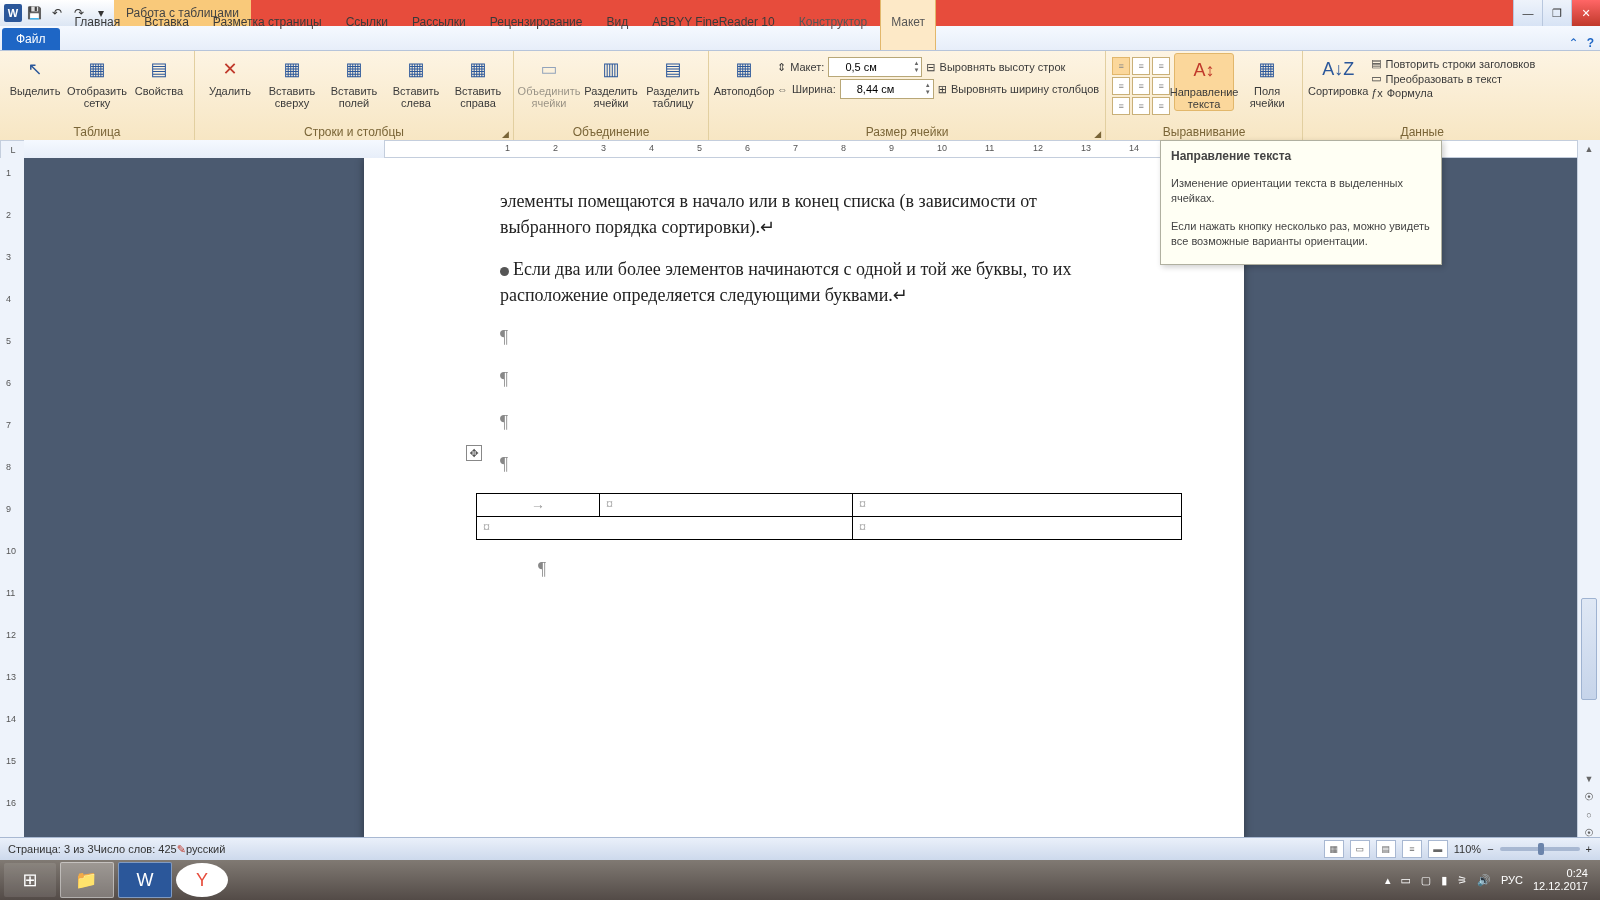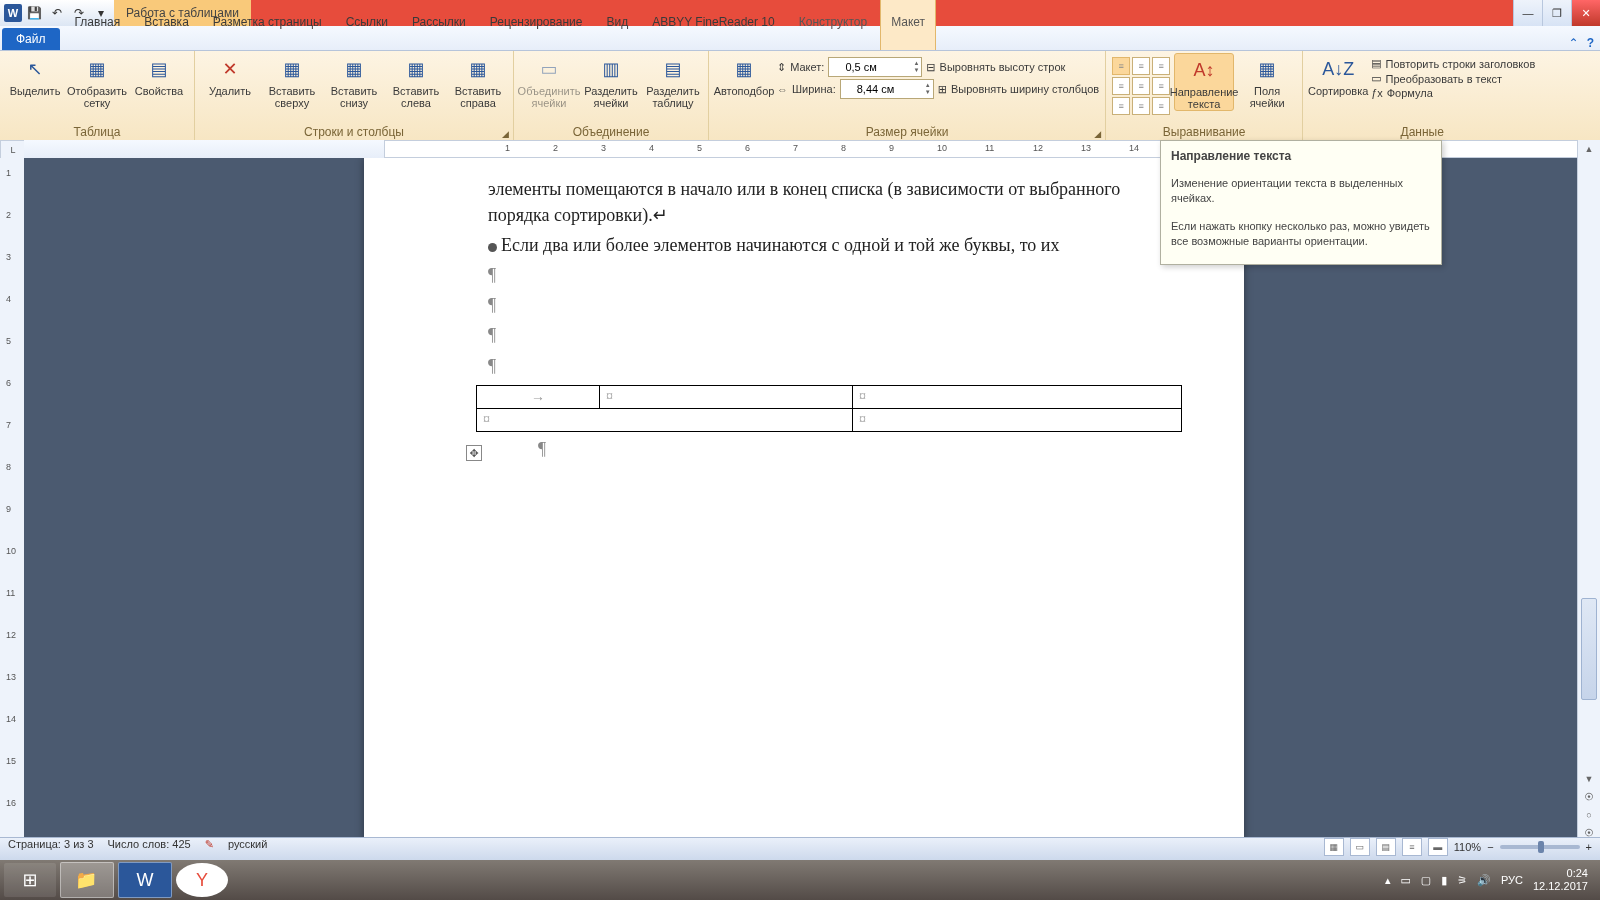--- a/index.html
+++ b/index.html
@@ -35,35 +35,35 @@
 .align-grid{display:grid;grid-template-columns:repeat(3,18px);grid-template-rows:repeat(3,18px);gap:2px;padding-top:4px}
 .align-cell{border:1px solid #c9b078;background:#fff;display:flex;align-items:center;justify-content:center;font-size:9px;color:#888}
 .align-cell.sel{background:#fbd79b;border-color:#e2b76b}
 .ruler-corner{position:absolute;left:0;top:140px;width:24px;height:18px;background:#eef3fb;border:1px solid #c4cedd;display:flex;align-items:center;justify-content:center;font-size:9px;color:#555}
 .hruler{position:absolute;left:24px;right:22px;top:140px;height:18px;background:linear-gradient(#f5f9ff,#e7eef9);border-bottom:1px solid #c4cedd;overflow:hidden}
 .hruler-inner{position:absolute;left:360px;right:0;top:0;height:100%;background:#fff;border:1px solid #c4cedd;box-sizing:border-box}
 .vruler{position:absolute;left:0;top:158px;bottom:58px;width:24px;background:#eef3fb;border-right:1px solid #c4cedd}
 .doc-area{position:absolute;left:24px;right:22px;top:158px;bottom:58px;background:#4b5a70;overflow:hidden}
 .page{position:absolute;left:340px;top:0;width:880px;height:100%;background:#fff;box-shadow:0 0 8px rgba(0,0,0,.4)}
 .content{position:absolute;left:120px;top:14px;right:100px;font-family:Georgia,'Times New Roman',serif;font-size:18px;line-height:1.45;color:#222}
-.content p{margin:4px}
+.content p{margin:16px}
 .bullet::before{content:"";display:inline-block;width:9px;height:9px;background:#555;border-radius:50%;margin-right:4px;vertical-align:middle}
 .pil{color:#888}
 .underline{text-decoration:underline}
 .doc-table{border-collapse:collapse;width:706px;margin-top:6px;margin-left:-8px}
 .doc-table td{border:1px solid #000;height:22px;font-size:14px;color:#999;padding:0 6px}
 .table-handle{position:absolute;left:102px;top:287px;width:14px;height:14px;border:1px solid #888;background:#fff;display:flex;align-items:center;justify-content:center;font-size:11px;color:#555}
 .tooltip{position:absolute;left:1160px;top:140px;width:260px;background:#fffff4;border:1px solid #b0b0a0;box-shadow:2px 2px 6px rgba(0,0,0,.2);padding:8px 10px;font-size:11px;color:#444;z-index:50}
 .tooltip .tt-title{font-weight:bold;margin-bottom:6px;font-size:12px}
 .tooltip p{margin:13px 0 8px 0;line-height:1.35}
 .vscroll{position:absolute;right:0;top:140px;bottom:58px;width:22px;background:#eef3fb;border-left:1px solid #c4cedd;display:flex;flex-direction:column}
 .vscroll .arrow{height:18px;display:flex;align-items:center;justify-content:center;color:#666;font-size:9px}
 .vscroll .track{flex:1;position:relative}
 .vscroll .thumb{position:absolute;left:3px;right:3px;top:440px;height:100px;background:linear-gradient(#dfe8f5,#c6d4ea);border:1px solid #9fb3d1;border-radius:2px}
-.statusbar{position:absolute;left:0;right:0;bottom:40px;height:22px;background:linear-gradient(#eaf0fa,#cdd9ec);border-top:1px solid #a8b8d2;display:flex;align-items:flex-start;font-size:11px;color:#333;padding:0 8px;gap:14px}
+.statusbar{position:absolute;left:0;right:0;bottom:40px;height:22px;background:linear-gradient(#eaf0fa,#cdd9ec);border-top:1px solid #a8b8d2;display:flex;align-items:center;font-size:11px;color:#333;padding:0 8px;}
 .statusbar .sb-right{margin-left:auto;display:flex;align-items:center;gap:6px}
 .view-btn{width:18px;height:16px;border:1px solid #a8b8d2;background:#fff;display:flex;align-items:center;justify-content:center;font-size:9px;color:#666}
 .zoom-slider{width:80px;height:4px;background:#a8b8d2;position:relative;border-radius:2px}
 .zoom-slider .knob{position:absolute;left:38px;top:-4px;width:6px;height:12px;background:#6b84ab;border-radius:2px}
 .taskbar{position:absolute;left:0;right:0;bottom:0;height:40px;background:linear-gradient(rgba(60,50,40,.65),rgba(40,30,25,.8));display:flex;align-items:center;padding:0 4px}
 .task-btn{width:52px;height:34px;margin-right:4px;display:flex;align-items:center;justify-content:center;border-radius:2px;font-size:18px;color:#fff}
 .task-btn.start{background:rgba(255,255,255,.1)}
 .task-btn.active{background:rgba(255,255,255,.25);border:1px solid rgba(255,255,255,.4)}
 .tray{margin-left:auto;display:flex;align-items:center;gap:10px;color:#fff;font-size:11px;padding-right:8px}
 .tray .clock{text-align:right;line-height:1.2}
@@ -134,21 +134,21 @@
       <div class="big-btn">
           <div class="ico" style="color:#c0392b">✕</div>
           <span>Удалить</span>
         </div>
       <div class="big-btn">
           <div class="ico">▦</div>
           <span>Вставить сверху</span>
         </div>
       <div class="big-btn">
           <div class="ico">▦</div>
-          <span>Вставить снизу</span>
+          <span>Вставить полей</span>
         </div>
       <div class="big-btn">
           <div class="ico">▦</div>
           <span>Вставить слева</span>
         </div>
       <div class="big-btn">
           <div class="ico">▦</div>
           <span>Вставить справа</span>
         </div>
     </div>
@@ -299,21 +299,21 @@
     <span class="vtick" style="top: 514px;">13</span>
     <span class="vtick" style="top: 556px;">14</span>
     <span class="vtick" style="top: 598px;">15</span>
     <span class="vtick" style="top: 640px;">16</span>
   </div>
 
 <div class="doc-area">
   <div class="page">
     <div class="content">
       <p>элементы помещаются в начало или в конец списка (в зависимости от выбранного порядка сортировки).↵</p>
-      <p><span class="bullet"></span><span>Если два или более элементов начинаются с одной и той же буквы, то их </span><br></p>
+      <p><span class="bullet"></span><span>Если два или более элементов начинаются с одной и той же буквы, то их </span><br><span>расположение определяется следующими буквами.↵</span></p>
       <p class="pil">¶</p>
       <p class="pil">¶</p>
       <p class="pil">¶</p>
       <p class="pil">¶</p>
       <table class="doc-table">
         <tbody>
             <tr>
           <td style="width:110px;text-align:center">→</td>
           <td style="width:240px">¤</td>
           <td>¤</td>

